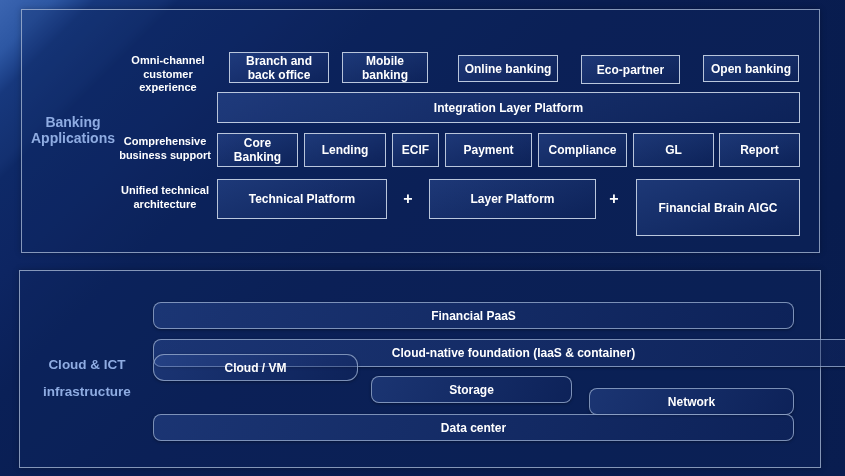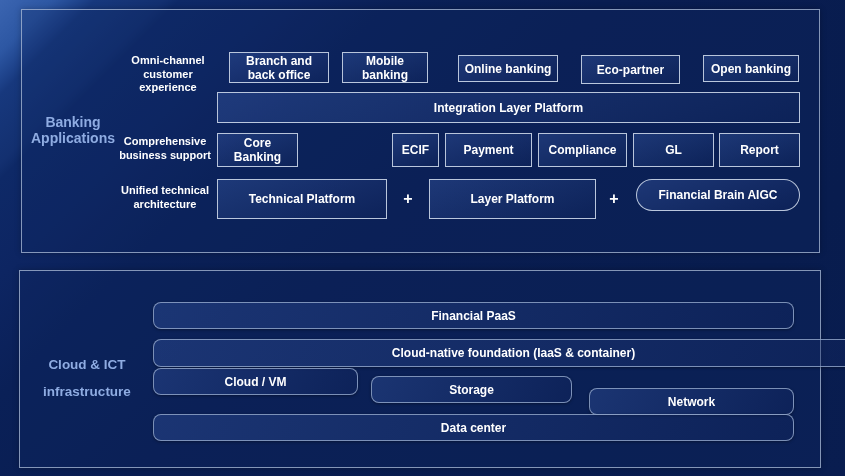--- a/index.html
+++ b/index.html
@@ -80,39 +80,40 @@
   <div class="box" style="left:342px; top:52px; width:86px; height:31px;">Mobile
 banking</div>
   <div class="box" style="left:458px; top:55px; width:100px; height:27px;">Online banking</div>
   <div class="box" style="left:581px; top:55px; width:99px; height:29px;">Eco-partner</div>
   <div class="box" style="left:703px; top:55px; width:96px; height:27px;">Open banking</div>
 
   <div class="box" style="left:217px; top:92px; width:583px; height:31px;">Integration Layer Platform</div>
 
   <div class="box" style="left:217px; top:133px; width:81px; height:34px;">Core
 Banking</div>
+  <div class="box" style="left:304px; top:133px; width:82px; height:34px;">Lending</div>
   <div class="box" style="left:392px; top:133px; width:47px; height:34px;">ECIF</div>
   <div class="box" style="left:445px; top:133px; width:87px; height:34px;">Payment</div>
   <div class="box" style="left:538px; top:133px; width:89px; height:34px;">Compliance</div>
   <div class="box" style="left:633px; top:133px; width:81px; height:34px;">GL</div>
   <div class="box" style="left:217px; top:179px; width:170px; height:40px;">Technical Platform</div>
 
   <div class="box" style="left:719px; top:133px; width:81px; height:34px;">Report</div>
   <div class="plus" style="left:398px; top:179px; width:20px; height:40px;">+</div>
   <div class="box" style="left:429px; top:179px; width:167px; height:40px;">Layer Platform</div>
   <div class="plus" style="left:604px; top:179px; width:20px; height:40px;">+</div>
-  <div class="box" style="left:636px; top:179px; width:164px; height:32px;border-radius:17px;">Financial Brain AIGC</div>
+  <div class="box" style="left:636px; top:179px; width:164px; height:57px;">Financial Brain AIGC</div>
 
   <div class="panel" style="left:19px; top:270px; width:802px; height:198px;"></div>
 
   <div class="seclabel" style="left:28px; top:351px; width:118px; font-size:13.5px; line-height:27px;">Cloud &amp; ICT
 infrastructure</div>
 
   <div class="rbox" style="left:153px; top:302px; width:641px; height:27px;">Financial PaaS</div>
   <div class="rbox" style="left:153px; top:339px; width:721px; height:28px;">Cloud-native foundation (IaaS &amp; container)</div>
 
-  <div class="rbox" style="left:153px; top:368px; width:205px; height:27px;">Cloud / VM</div>
+  <div class="rbox" style="left:153px; top:354px; width:205px; height:27px;border-radius:11px;">Cloud / VM</div>
   <div class="rbox" style="left:371px; top:376px; width:201px; height:27px;">Storage</div>
   <div class="rbox" style="left:589px; top:376px; width:205px; height:27px;margin-top:12px;">Network</div>
 
   <div class="rbox" style="left:153px; top:414px; width:641px; height:27px;">Data center</div>
 
 </div>
 
 </body></html>

